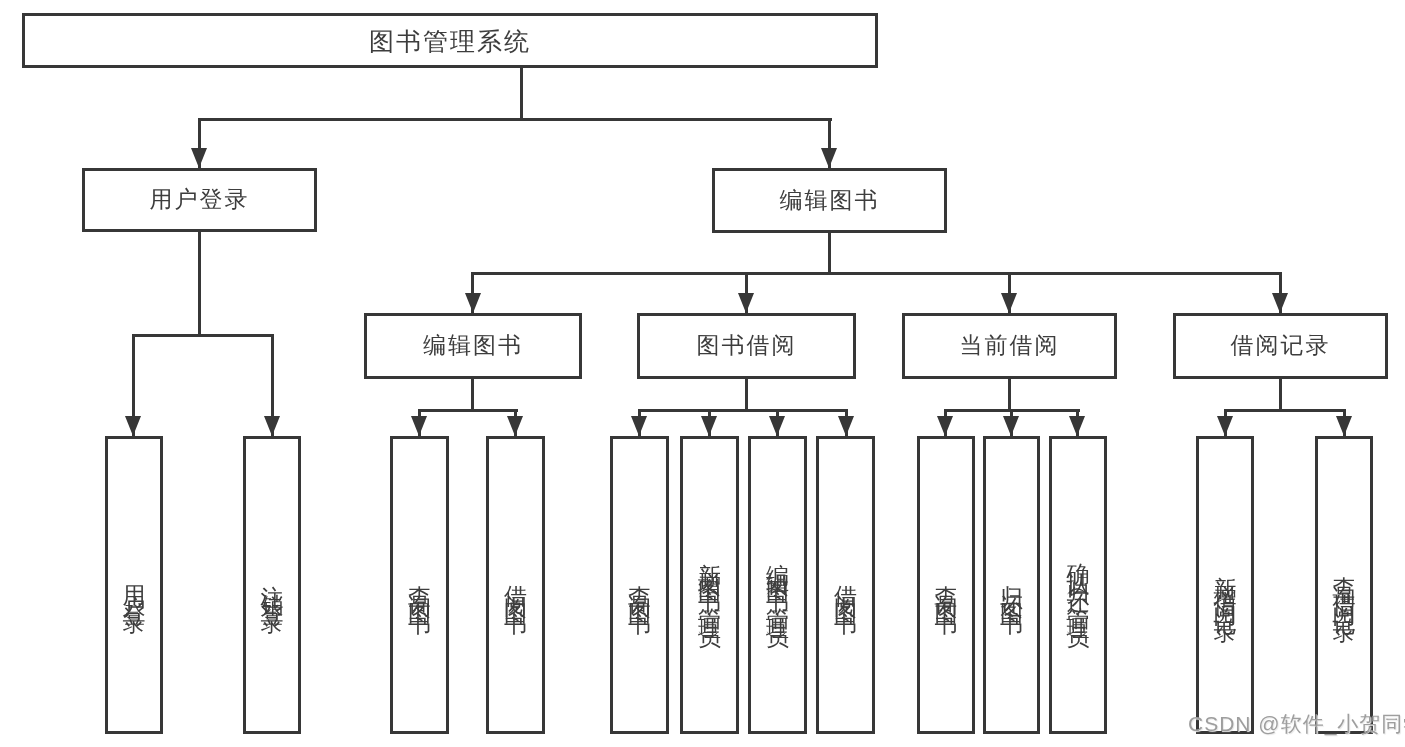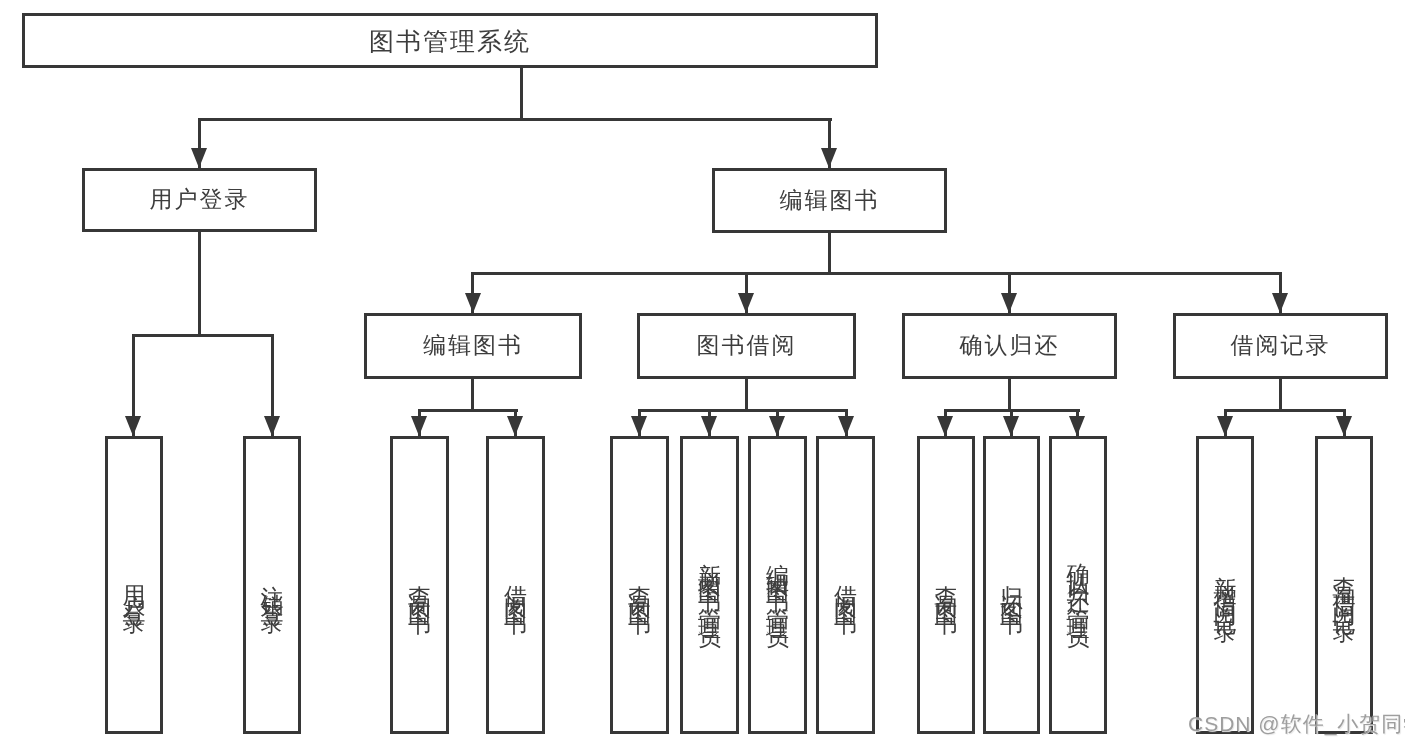--- a/index.html
+++ b/index.html
@@ -95,21 +95,21 @@
   <div class="ln" style="left:1343px;top:412px;width:3px;height:24px;"></div>
   <div class="arw" style="left:1336px;top:416px;"></div>
 
   <div class="node root" style="left:22px;top:13px;width:856px;height:55px;text-align:center;">图书管理系统</div>
 
   <div class="node" style="left:82px;top:168px;width:235px;height:64px;">用户登录</div>
   <div class="node" style="left:712px;top:168px;width:235px;height:65px;">编辑图书</div>
 
   <div class="node" style="left:364px;top:313px;width:218px;height:66px;">编辑图书</div>
   <div class="node" style="left:637px;top:313px;width:219px;height:66px;">图书借阅</div>
-  <div class="node" style="left:902px;top:313px;width:215px;height:66px;">确认归还</div>
+  <div class="node" style="left:902px;top:313px;width:215px;height:66px;">当前借阅</div>
   <div class="node" style="left:1173px;top:313px;width:215px;height:66px;">借阅记录</div>
 
   <div class="node vnode" style="left:105px;top:436px;width:58px;height:298px;">用户登录</div>
   <div class="node vnode" style="left:243px;top:436px;width:58px;height:298px;">注销登录</div>
 
   <div class="node vnode" style="left:390px;top:436px;width:59px;height:298px;">查询图书</div>
   <div class="node vnode" style="left:486px;top:436px;width:59px;height:298px;">借阅图书</div>
 
   <div class="node vnode" style="left:610px;top:436px;width:59px;height:298px;">查询图书</div>
   <div class="node vnode" style="left:680px;top:436px;width:59px;height:298px;">新增图书（管理员）</div>

